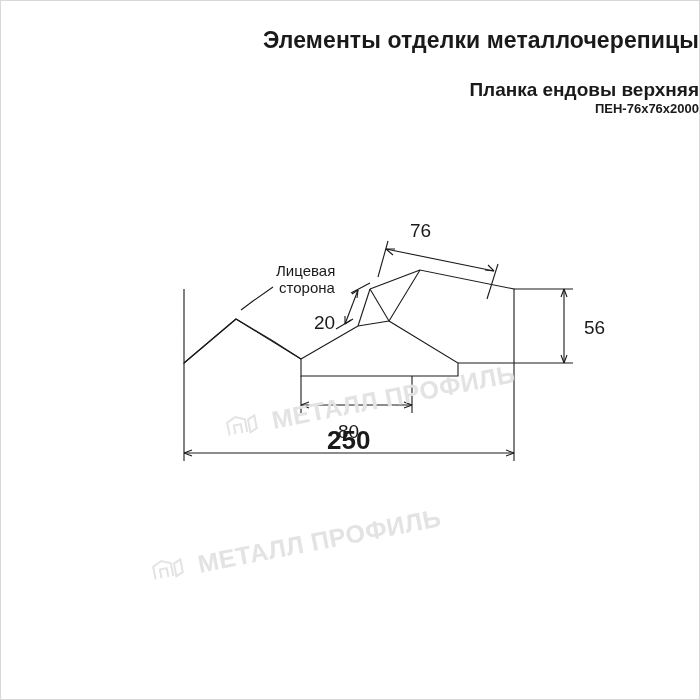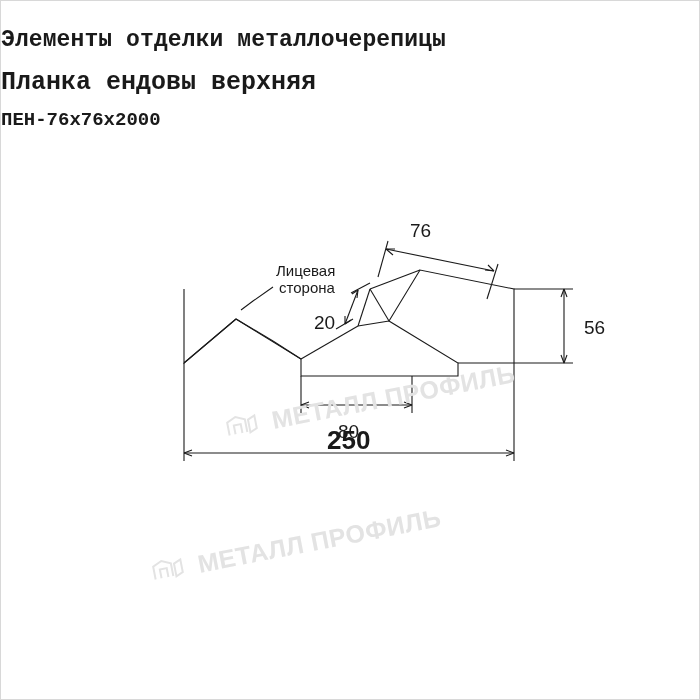--- a/index.html
+++ b/index.html
@@ -16,38 +16,36 @@
     overflow: hidden;
   }
   .page {
     position: relative;
     width: 700px;
     height: 700px;
     border: 1px solid #d8d8d8;
     box-sizing: border-box;
   }
   .title-block {
-    text-align: left;
+    text-align: right;
     padding-top: 26px;
-    font-family: Liberation Mono, monospace;
   }
   .title-main {
     font-size: 23px;
     font-weight: bold;
     letter-spacing: 0.1px;
   }
   .title-sub {
-    font-size: 25px;
+    font-size: 19px;
     font-weight: bold;
-    margin-top: 15px;
+    margin-top: 25px;
   }
   .title-code {
-    font-size: 19px;
+    font-size: 13px;
     font-weight: bold;
-    margin-top: 12px;
   }
   .drawing-wrap {
     position: absolute;
     left: 0;
     top: 170px;
     width: 700px;
     height: 330px;
   }
   svg.drawing {
     display: block;

